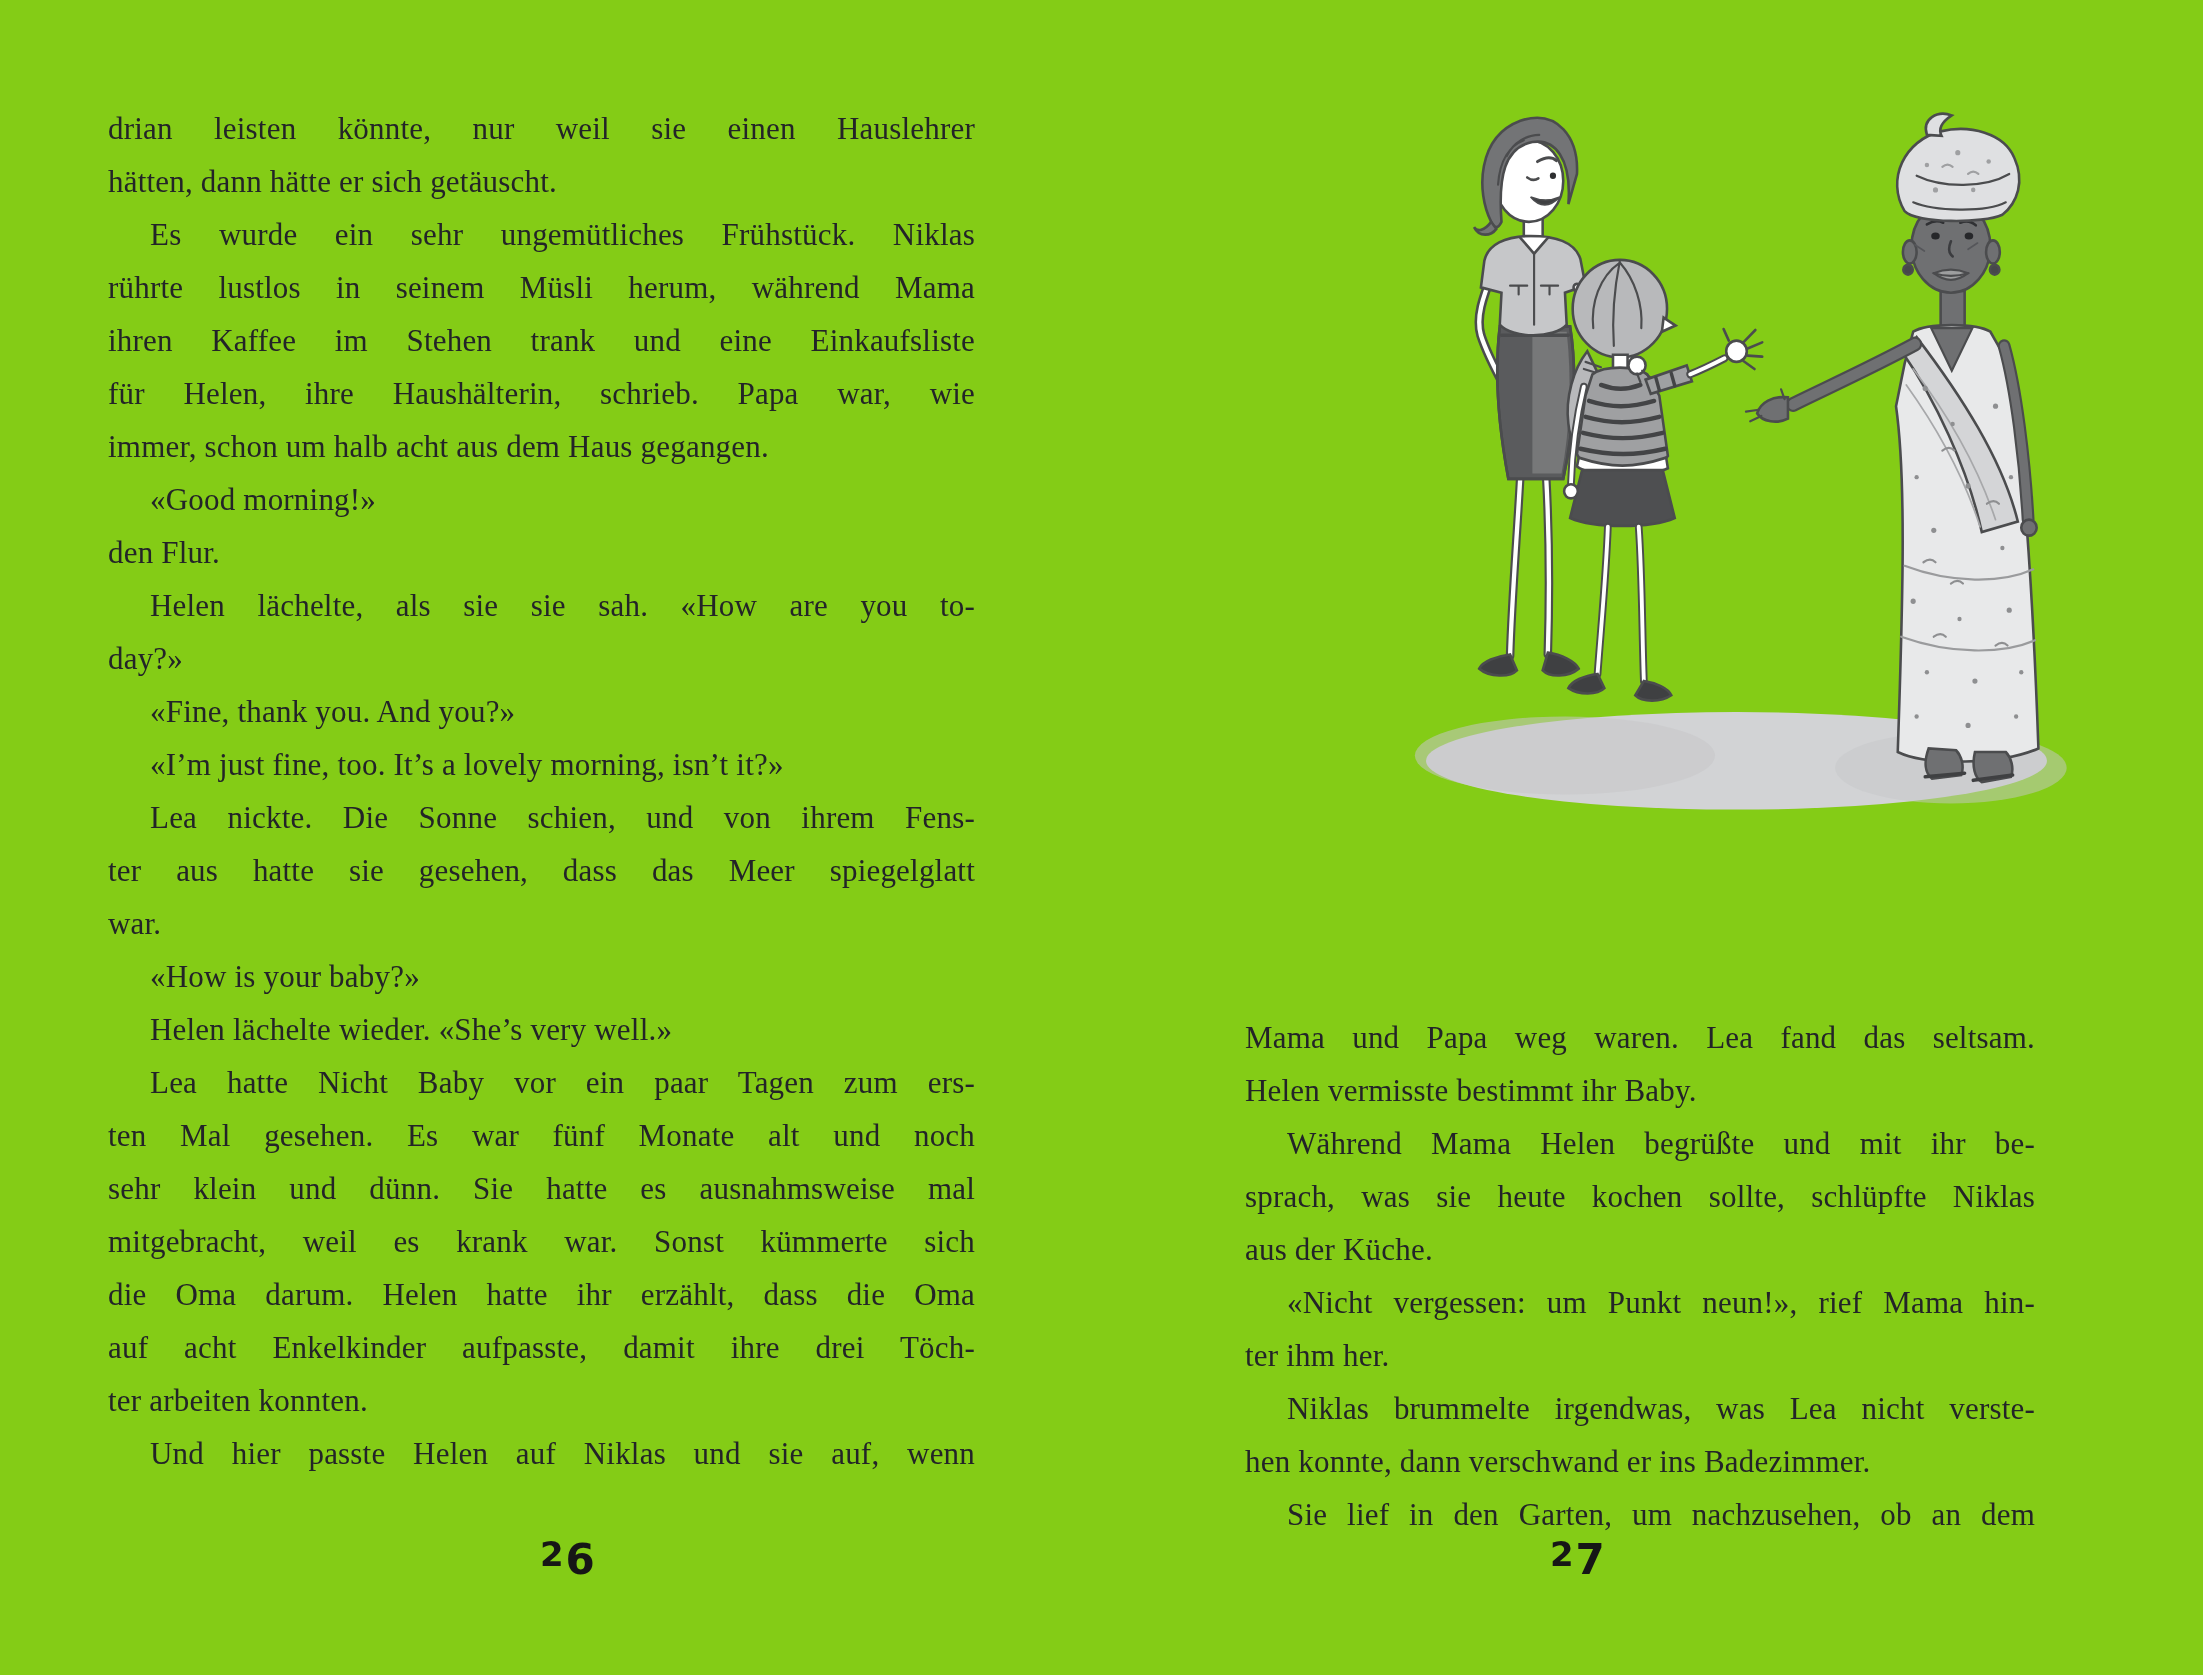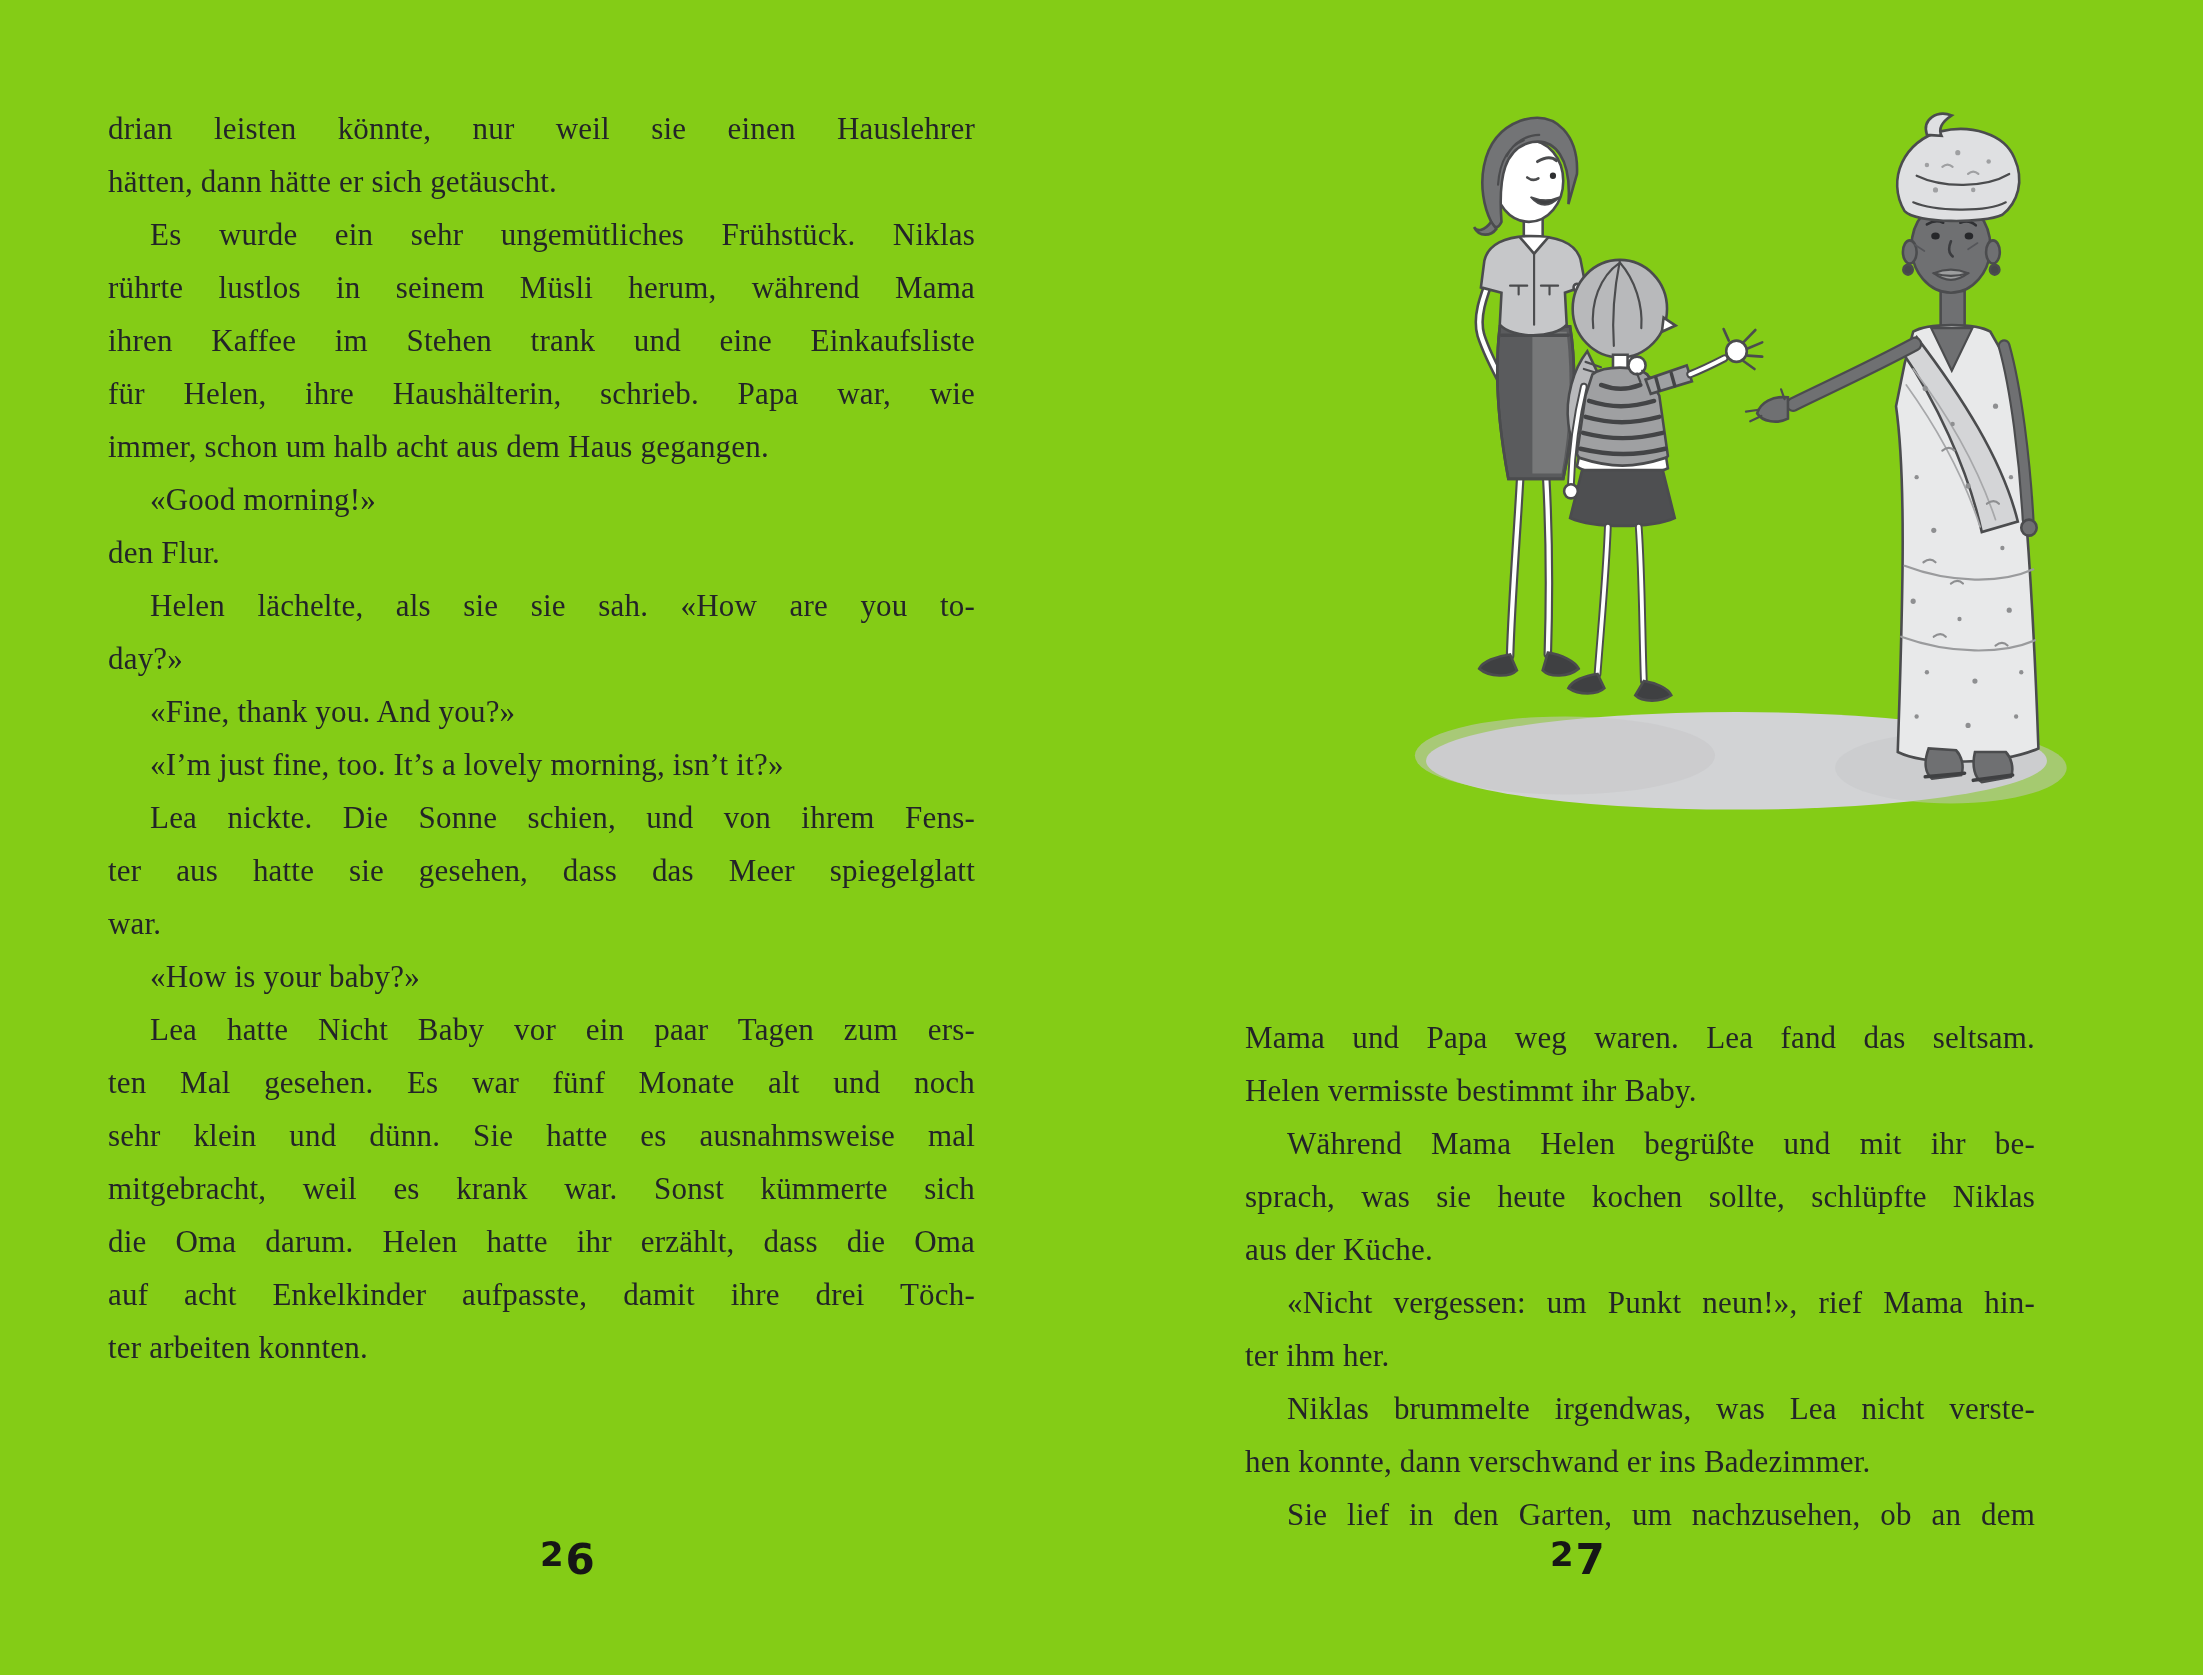--- a/index.html
+++ b/index.html
@@ -38,27 +38,29 @@
       <div class="line indent last">«Good morning!»</div>
       <div class="line last">den Flur.</div>
       <div class="line indent">Helen lächelte, als sie sie sah. «How are you to-</div>
       <div class="line last">day?»</div>
       <div class="line indent last">«Fine, thank you. And you?»</div>
       <div class="line indent last">«I’m just fine, too. It’s a lovely morning, isn’t it?»</div>
       <div class="line indent">Lea nickte. Die Sonne schien, und von ihrem Fens-</div>
       <div class="line">ter aus hatte sie gesehen, dass das Meer spiegelglatt</div>
       <div class="line last">war.</div>
       <div class="line indent last">«How is your baby?»</div>
+      <div class="line indent last">Helen lächelte wieder. «She’s very well.»</div>
       <div class="line indent">Lea hatte Nicht Baby vor ein paar Tagen zum ers-</div>
       <div class="line">ten Mal gesehen. Es war fünf Monate alt und noch</div>
       <div class="line">sehr klein und dünn. Sie hatte es ausnahmsweise mal</div>
       <div class="line">mitgebracht, weil es krank war. Sonst kümmerte sich</div>
       <div class="line">die Oma darum. Helen hatte ihr erzählt, dass die Oma</div>
       <div class="line">auf acht Enkelkinder aufpasste, damit ihre drei Töch-</div>
       <div class="line last">ter arbeiten konnten.</div>
+      <div class="line indent">Und hier passte Helen auf Niklas und sie auf, wenn</div>
     </div>
 
   <div class="illo">
     <svg viewBox="0 0 780 820" preserveAspectRatio="none">
 
       <g>
         <ellipse cx="390" cy="742" rx="362" ry="55" fill="#d2d3d5"></ellipse>
         <ellipse cx="190" cy="736" rx="175" ry="44" fill="#c6c7c9" opacity="0.55"></ellipse>
         <ellipse cx="640" cy="750" rx="135" ry="40" fill="#c6c7c9" opacity="0.5"></ellipse>
       </g>

